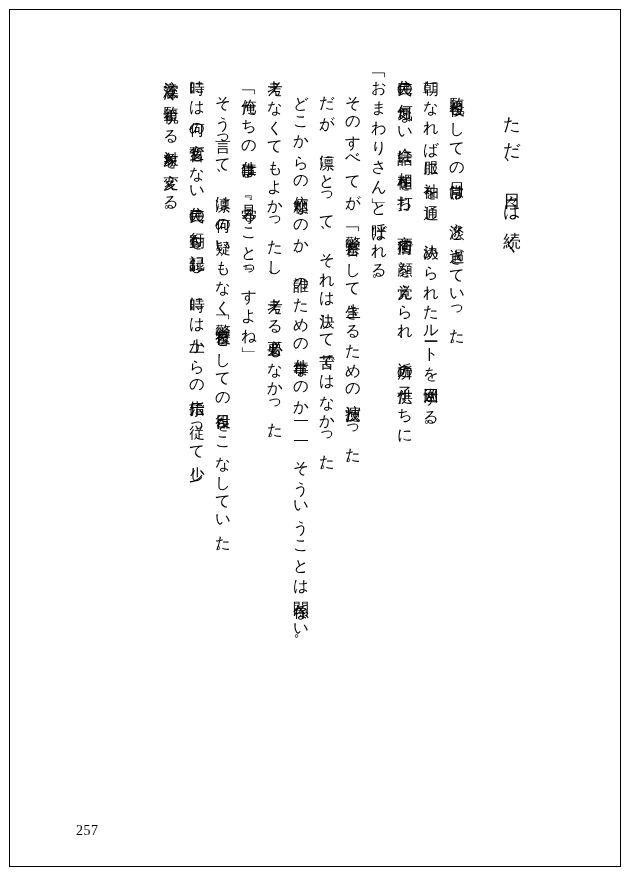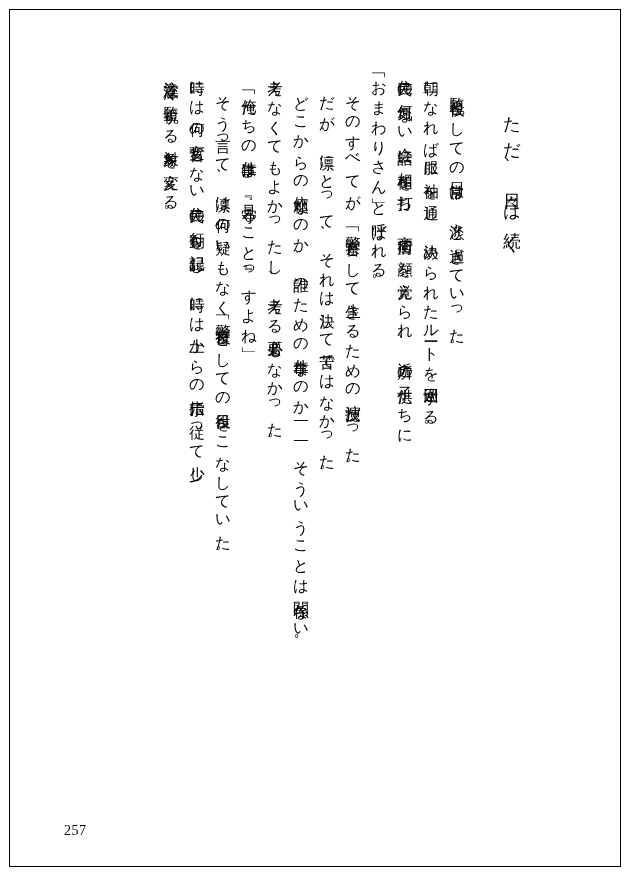--- a/index.html
+++ b/index.html
@@ -63,21 +63,21 @@
     margin-left: 26px;
   }
   .v-line.indent {
     padding-top: 17px;
   }
   .v-line.title-indent {
     padding-top: 36px;
   }
   .page-number {
     position: absolute;
-    left: 64px;
+    left: 76px;
     top: 823px;
     font-family: "Liberation Serif", "DejaVu Serif", serif;
     font-size: 14px;
     color: #000000;
     letter-spacing: 0.5px;
   }
 </style>
 </head>
 <body>
 

